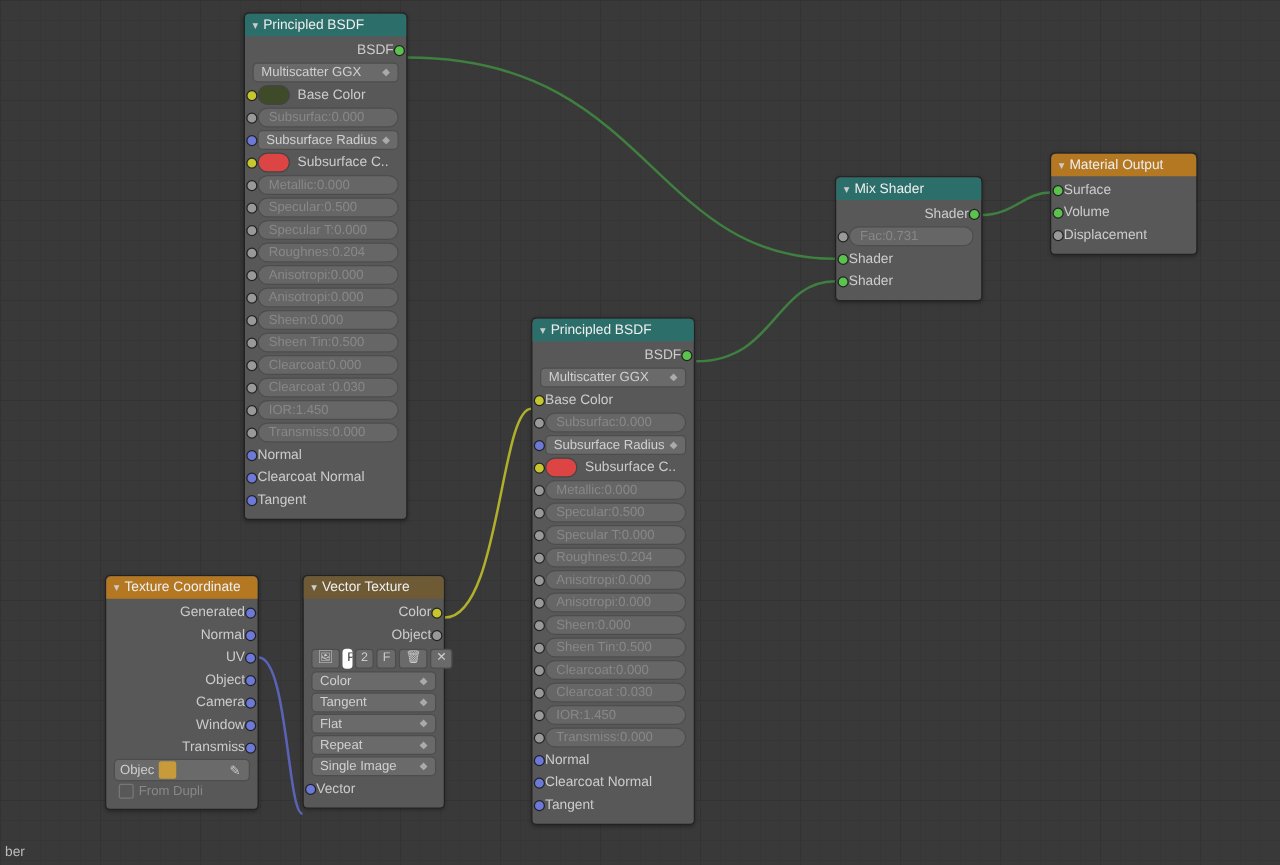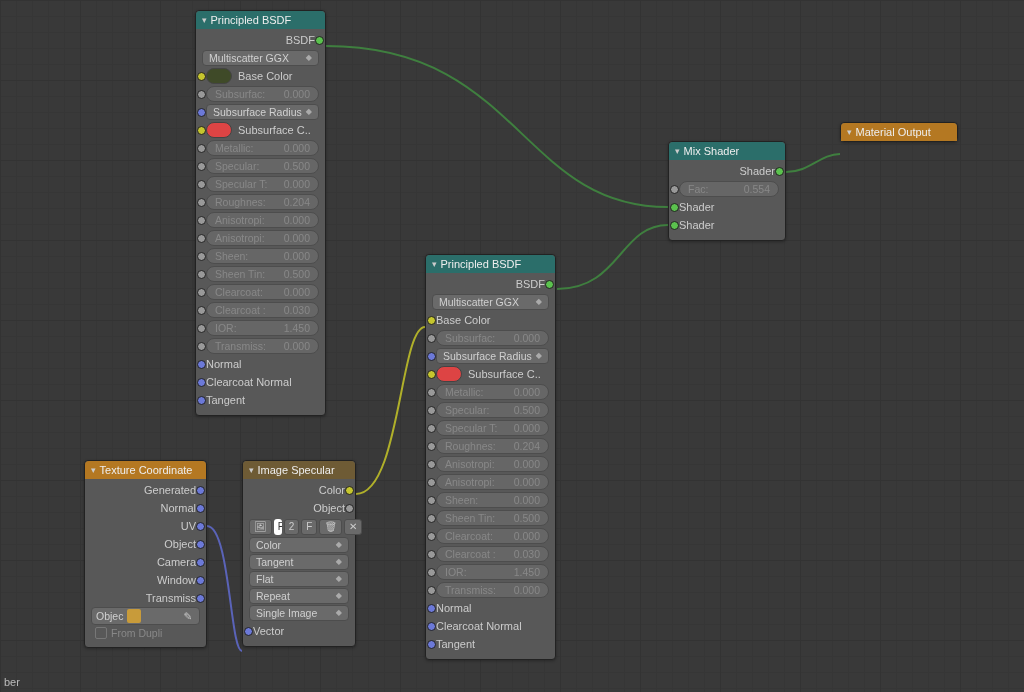--- a/index.html
+++ b/index.html
@@ -42,21 +42,21 @@
   .node-body { padding: 2px 6px 6px 6px; position: relative; }
   .out-row, .in-row {
     display:flex; align-items:center; height:18px; font-size:11px; color:#ccc;
     position:relative;
   }
   .out-row { justify-content:flex-end; padding-right:4px; }
   .in-row  { justify-content:flex-start; padding-left:4px; }
   .slider {
     background:#6a6a6a; border-radius:9px; height:16px; line-height:16px;
     padding:0 8px; width:100%; margin:1px 0; font-size:10.5px; color:#d0d0d0;
-    display:flex; justify-content:space-between; align-items:center;
+    display:flex; justify-content:flex-start; align-items:center;
     border:1px solid #4d4d4d;
   }
   .slider.disabled { background:#666; color:#888; }
   .swatch { border-radius:9px; height:16px; width:26px; margin-right:6px; border:1px solid #444; }
   .swatch.olive { background:#3f4a28; }
   .swatch.red   { background:#d44; }
   .dropdown {
     background:#6a6a6a; border-radius:4px; height:16px; line-height:16px;
     padding:0 6px; width:100%; margin:1px 0; font-size:10.5px; color:#d0d0d0;
     display:flex; justify-content:space-between; align-items:center;
@@ -432,21 +432,21 @@
     <div class="chk">
       <span class="b"></span>
         <span>From Dupli</span>
     </div>
   </div>
 </div>
 
 <div class="node" style="left:242px; top:460px; width:114px;">
   <div class="node-header brown">
     <span class="tri">▾</span>
-    <span>Image Specular</span>
+    <span>Vector Texture</span>
   </div>
   <div class="node-body">
     <div class="out-row">
         <span>Color</span>
       <span class="socket right s-color" style="top:5px;"></span>
     </div>
     <div class="out-row">
         <span>Object</span>
       <span class="socket right s-value" style="top:5px;"></span>
     </div>
@@ -494,34 +494,48 @@
   </div>
   <div class="node-body">
     <div class="out-row">
         <span>Shader</span>
       <span class="socket right s-shader" style="top:5px;"></span>
     </div>
     <div class="in-row">
       <span class="socket left s-value" style="top:5px;"></span>
       <span class="slider disabled">
         <span>Fac:</span>
-        <span>0.554</span>
+        <span>0.731</span>
       </span>
     </div>
     <div class="in-row">
       <span class="socket left s-shader" style="top:5px;"></span>
       <span>Shader</span>
     </div>
     <div class="in-row">
       <span class="socket left s-shader" style="top:5px;"></span>
       <span>Shader</span>
     </div>
   </div>
 </div>
 
 <div class="node" style="left:840px; top:122px; width:118px;">
   <div class="node-header orange">
     <span class="tri">▾</span>
     <span>Material Output</span>
   </div>
+  <div class="node-body">
+    <div class="in-row">
+      <span class="socket left s-shader" style="top:5px;"></span>
+      <span>Surface</span>
+    </div>
+    <div class="in-row">
+      <span class="socket left s-shader" style="top:5px;"></span>
+      <span>Volume</span>
+    </div>
+    <div class="in-row">
+      <span class="socket left s-value" style="top:5px;"></span>
+      <span>Displacement</span>
+    </div>
+  </div>
 </div>
 
 <div class="corner-note">ber</div>
 
 </body></html>

